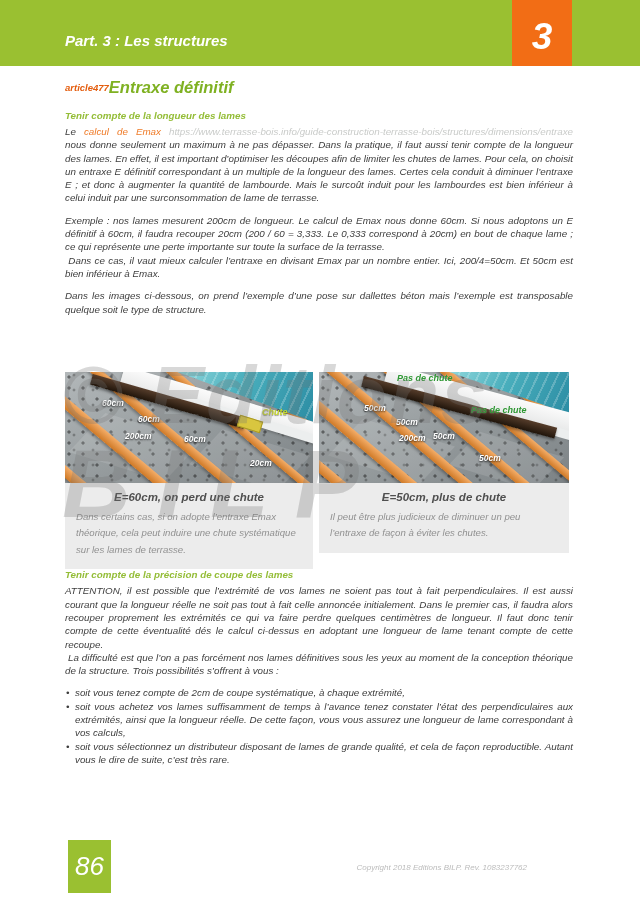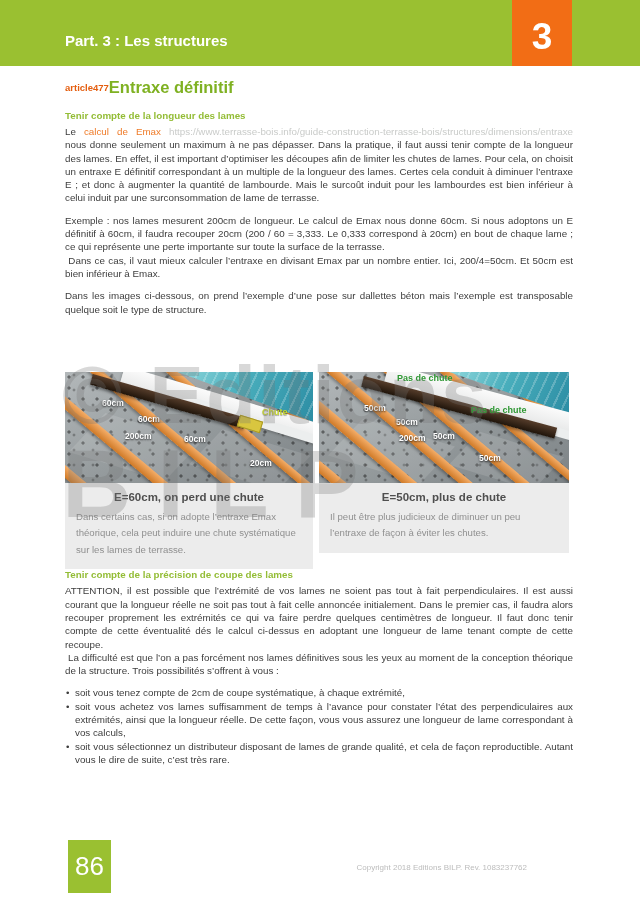--- a/index.html
+++ b/index.html
@@ -7,21 +7,21 @@
     --orange:#f26d15;
     --title-green:#7fb122;
     --sec-green:#94bd37;
     --id-orange:#e45d0e;
     --link-orange:#ef7b28;
     --url-gray:#c9cbc9;
     --body-ink:#3d3d3d;
   }
   html,body{margin:0;padding:0;background:#ffffff;}
   .page{position:relative;width:640px;height:898px;background:#fff;overflow:hidden;
-        font-family:"Liberation Sans",sans-serif;margin:0 auto;}
+        font-family:"Liberation Sans",sans-serif;margin:0 auto;font-style:italic;}
 
   
   .band{position:absolute;left:0;top:0;width:640px;height:66px;background:var(--green);}
   .part-title{position:absolute;left:65px;top:0;height:66px;display:flex;align-items:center;
               padding-top:14px;box-sizing:border-box;color:#fff;font-size:15px;font-weight:bold;}
   .part-num{position:absolute;left:512px;top:0;width:60px;height:66px;background:var(--orange);
             color:#fff;font-size:37px;font-weight:bold;display:flex;align-items:center;
             justify-content:center;padding-top:8px;box-sizing:border-box;}
 
   
@@ -176,21 +176,21 @@
 
     <div class="sec sec2">Tenir compte de la précision de coupe des lames</div>
 
     <p class="body">
       <span class="pre">ATTENTION, il est possible que l’extrémité de vos lames ne soient pas tout à fait perpendiculaires. Il est aussi courant que la longueur réelle ne soit pas tout à fait celle annoncée initialement. Dans le premier cas, il faudra alors recouper proprement les extrémités ce qui va faire perdre quelques centimètres de longueur. Il faut donc tenir compte de cette éventualité dés le calcul ci-dessus en adoptant une longueur de lame tenant compte de cette recoupe.</span><br>
       <span class="pre"> La difficulté est que l’on a pas forcément nos lames définitives sous les yeux au moment de la conception théorique de la structure. Trois possibilités s’offrent à vous :</span>
     </p>
 
     <ul class="bullets">
       <li>soit vous tenez compte de 2cm de coupe systématique, à chaque extrémité,</li>
-      <li>soit vous achetez vos lames suffisamment de temps à l’avance pour constater l’état des perpendiculaires aux extrémités, ainsi que la longueur réelle. De cette façon, vous vous assurez une longueur de lame correspondant à vos calculs,</li>
+      <li>soit vous achetez vos lames suffisamment de temps à l’avance tenez constater l’état des perpendiculaires aux extrémités, ainsi que la longueur réelle. De cette façon, vous vous assurez une longueur de lame correspondant à vos calculs,</li>
       <li>soit vous sélectionnez un distributeur disposant de lames de grande qualité, et cela de façon reproductible. Autant vous le dire de suite, c’est très rare.</li>
     </ul>
   </div>
 
   <div class="watermark">
     <div class="wm1">© Editions</div>
     <div class="wm2">BILP</div>
   </div>
 
   <div class="page-num">86</div>

